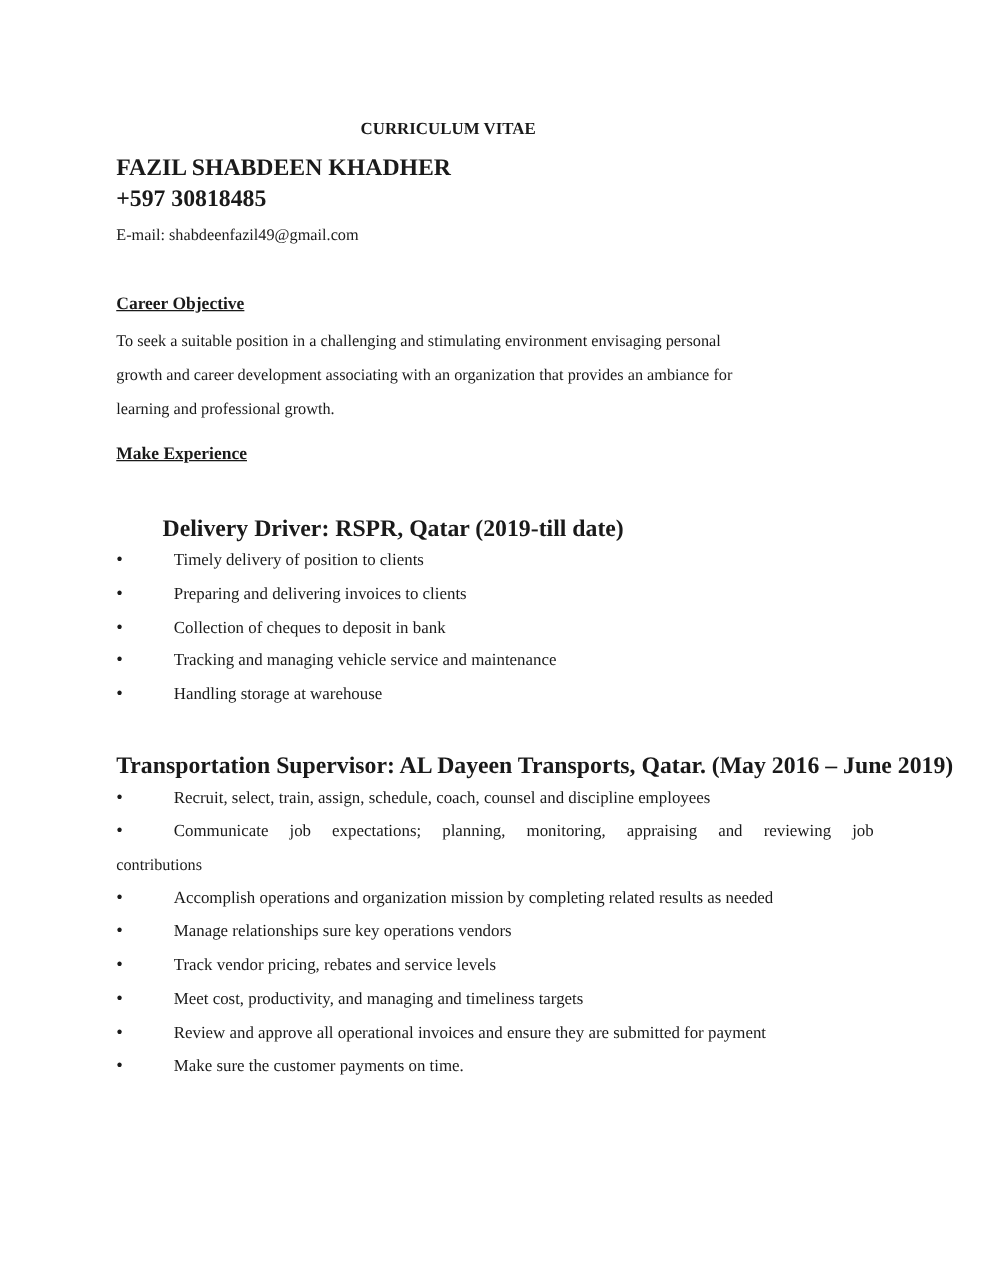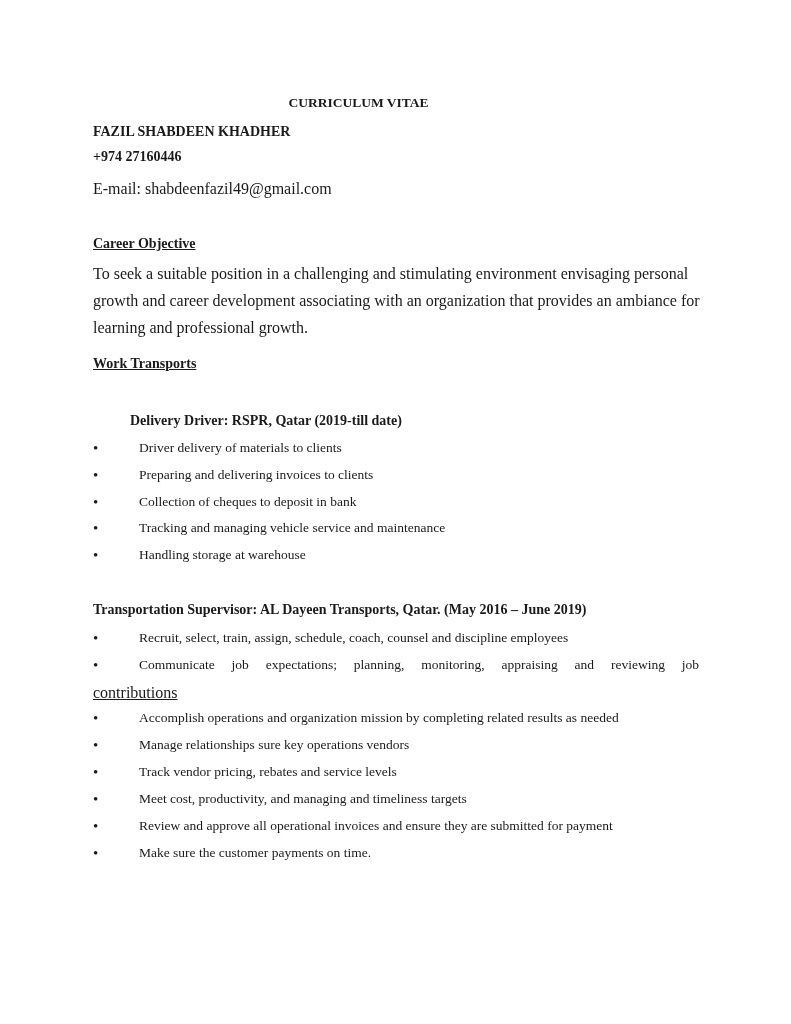--- a/index.html
+++ b/index.html
@@ -1,47 +1,47 @@
 <!DOCTYPE html>
 <html><head>
 <meta charset="utf-8">
 <style>
   html, body { margin: 0; padding: 0; background: #ffffff; }
   body { width: 791px; height: 1024px; position: relative; overflow: hidden;
          font-family: "Liberation Serif", "DejaVu Serif", serif; color: #1a1a1a; }
   .abs { position: absolute; white-space: nowrap; }
   .title { left: 0; width: 699px; text-align: center; top: 95px; font-size: 13.5px; font-weight: bold; padding-left: 18px; box-sizing: border-box; }
-  .bold { font-weight: bold; font-size: 14px; }
-  .reg { font-size: 16px; }
+  .bold { font-weight: bold; font-size: 19px; }
+  .reg { font-size: 13px; }
   .heading { font-weight: bold; font-size: 14px; text-decoration: underline; }
   .bullet-row { position: absolute; left: 93px; width: 606px; font-size: 13.5px; }
   .bullet { position: absolute; left: 0; top: 0; font-size: 15px; }
   .btext { position: absolute; left: 46px; top: 0; white-space: nowrap; }
   .justified { position: absolute; left: 0; top: 0; width: 606px; text-align: justify; text-align-last: justify; text-indent: 46px; white-space: normal; }
 </style>
 </head>
 <body>
 
 <div>
   <div class="abs title">CURRICULUM VITAE</div>
   <div class="abs bold" style="left:93px; top:124px;">FAZIL SHABDEEN KHADHER</div>
-  <div class="abs bold" style="left:93px; top:149px;">+974 27160446</div>
+  <div class="abs bold" style="left:93px; top:149px;">+597 30818485</div>
   <div class="abs reg" style="left:93px; top:180px;">E-mail: shabdeenfazil49@gmail.com</div>
 
   <div class="abs heading" style="left:93px; top:236px;text-align:center;">Career Objective</div>
   <div class="abs reg" style="left:93px; top:265px;">To seek a suitable position in a challenging and stimulating environment envisaging personal</div>
   <div class="abs reg" style="left:93px; top:292px;font-family:Liberation Serif, serif;">growth and career development associating with an organization that provides an ambiance for</div>
   <div class="abs reg" style="left:93px; top:319px;">learning and professional growth.</div>
 
-  <div class="abs heading" style="left:93px; top:356px;">Work Transports</div>
+  <div class="abs heading" style="left:93px; top:356px;">Make Experience</div>
 
   <div class="abs bold" style="left:93px; top:413px;margin-left:37px;">Delivery Driver: RSPR, Qatar (2019-till date)</div>
   <div class="bullet-row" style="top:440px;">
     <span class="bullet">•</span>
-    <span class="btext">Driver delivery of materials to clients</span>
+    <span class="btext">Timely delivery of position to clients</span>
   </div>
   <div class="bullet-row" style="top:467px;">
     <span class="bullet">•</span>
     <span class="btext">Preparing and delivering invoices to clients</span>
   </div>
   <div class="bullet-row" style="top:494px;">
     <span class="bullet">•</span>
     <span class="btext">Collection of cheques to deposit in bank</span>
   </div>
   <div class="bullet-row" style="top:520px;">
@@ -55,21 +55,21 @@
 
   <div class="abs bold" style="left:93px; top:602px;">Transportation Supervisor: AL Dayeen Transports, Qatar. (May 2016 – June 2019)</div>
   <div class="bullet-row" style="top:630px;">
     <span class="bullet">•</span>
     <span class="btext">Recruit, select, train, assign, schedule, coach, counsel and discipline employees</span>
   </div>
   <div class="bullet-row" style="top:657px;">
     <span class="bullet">•</span>
     <span class="justified">Communicate job expectations; planning, monitoring, appraising and reviewing job</span>
   </div>
-  <div class="abs reg" style="left:93px; top:684px;text-decoration:underline;">contributions</div>
+  <div class="abs reg" style="left:93px; top:684px;">contributions</div>
   <div class="bullet-row" style="top:710px;">
     <span class="bullet">•</span>
     <span class="btext">Accomplish operations and organization mission by completing related results as needed</span>
   </div>
   <div class="bullet-row" style="top:737px;">
     <span class="bullet">•</span>
     <span class="btext">Manage relationships sure key operations vendors</span>
   </div>
   <div class="bullet-row" style="top:764px;">
     <span class="bullet">•</span>

